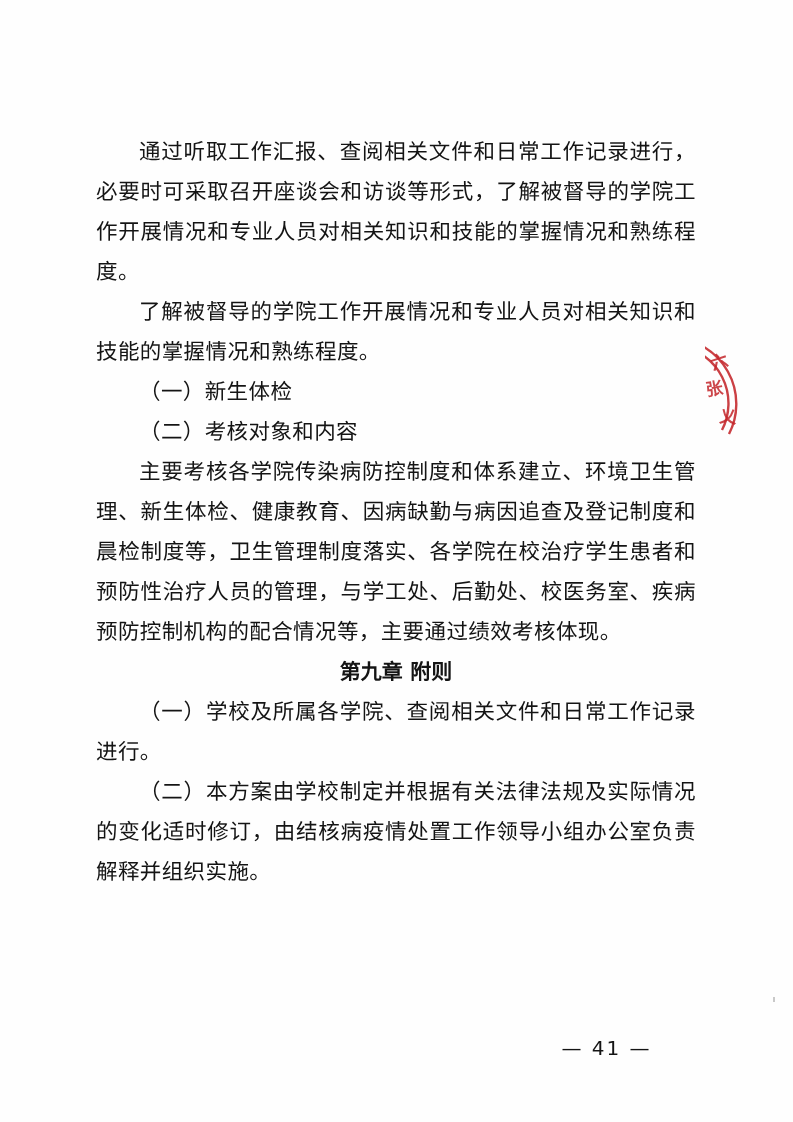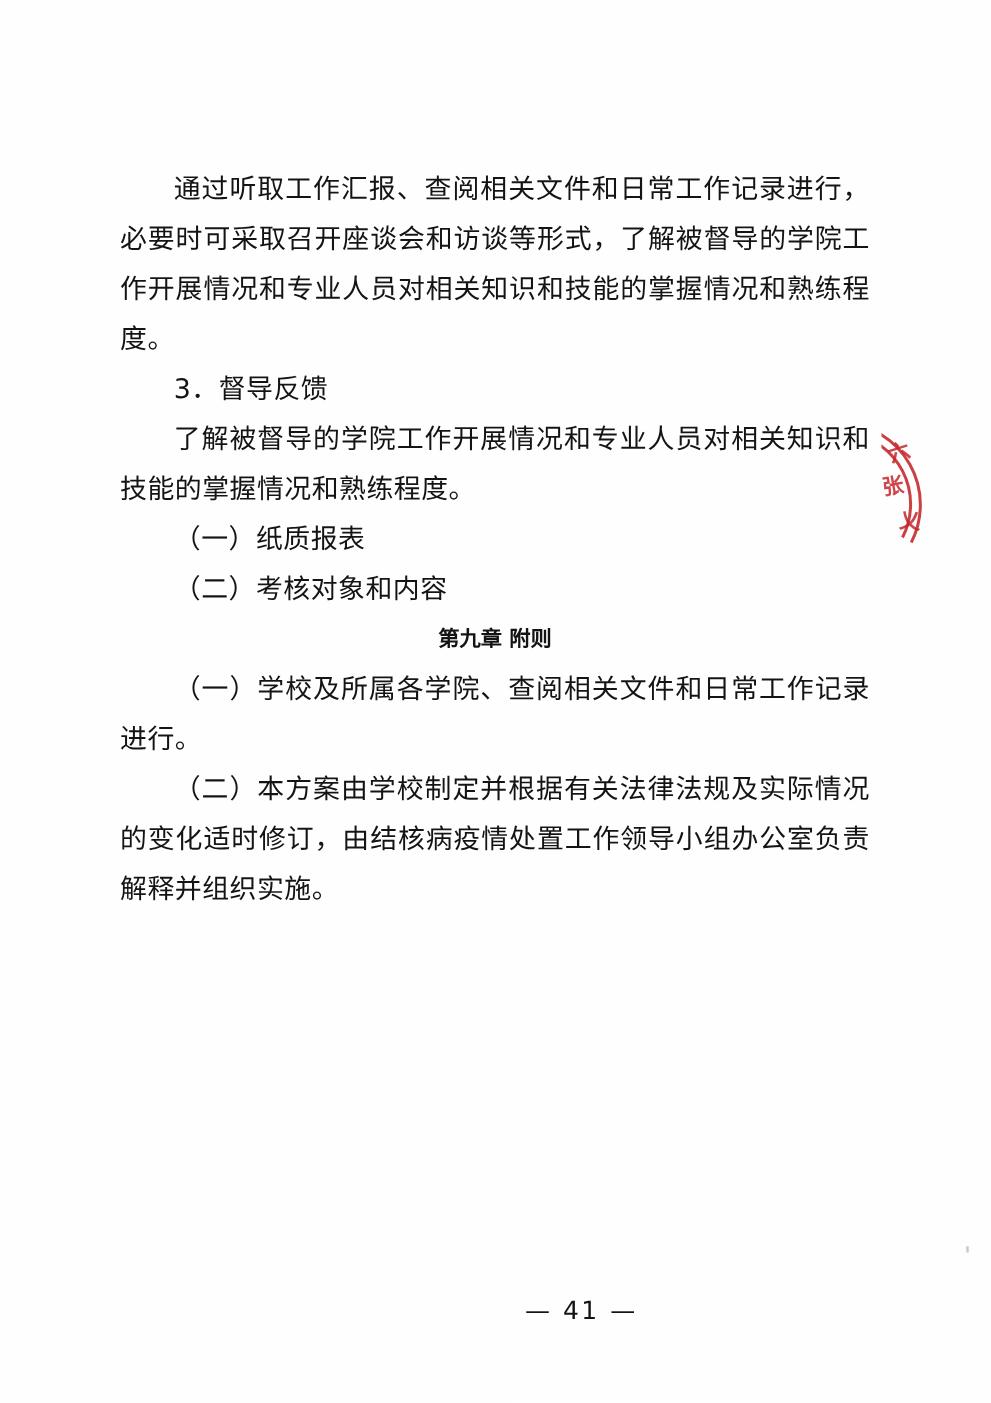--- a/index.html
+++ b/index.html
@@ -49,21 +49,21 @@
   }
 
   .heading-bold {
     font-weight: bold;
     text-indent: 43px;
   }
 
   .center-heading {
     text-align: center;
     font-weight: bold;
-    font-size: 17px;
+    font-size: 21px;
     line-height: 40px;
     font-family: "DejaVu Sans", "Liberation Sans", sans-serif;
     margin: 0;
     color: #141414;
   }
 
   .list-num {
     text-indent: 43px;
   }
 
@@ -79,20 +79,21 @@
   }
   .seal svg {
     display: block;
   }
 
   .page-number {
     position: absolute;
     left: 0;
     right: 0;
     bottom: 62px;
+    text-align: center;
     font-size: 20px;
     font-family: "DejaVu Sans", "Liberation Sans", sans-serif;
     color: #141414;
     letter-spacing: 2px;
     padding-left: 420px;
   }
 
   .speck {
     position: absolute;
     width: 2px;
@@ -100,24 +101,24 @@
     background: #c9c9c9;
   }
 </style>
 </head>
 <body>
 
 <div class="page">
 
   <div class="content">
     <p class="para indent">通过听取工作汇报、查阅相关文件和日常工作记录进行，必要时可采取召开座谈会和访谈等形式，了解被督导的学院工作开展情况和专业人员对相关知识和技能的掌握情况和熟练程度。</p>
-    <p class="para list-num">3．督导反馈</p>
     <p class="para indent">了解被督导的学院工作开展情况和专业人员对相关知识和技能的掌握情况和熟练程度。</p>
-    <p class="para indent">（一）纸质报表</p>
+    <p class="para indent">（一）新生体检</p>
     <p class="para indent">（二）考核对象和内容</p>
+    <p class="para indent">主要考核各学院传染病防控制度和体系建立、环境卫生管理、新生体检、健康教育、因病缺勤与病因追查及登记制度和晨检制度等，卫生管理制度落实、各学院在校治疗学生患者和预防性治疗人员的管理，与学工处、后勤处、校医务室、疾病预防控制机构的配合情况等，主要通过绩效考核体现。</p>
     <p class="center-heading">第九章 附则</p>
     <p class="para indent">（一）学校及所属各学院、查阅相关文件和日常工作记录进行。</p>
     <p class="para indent">（二）本方案由学校制定并根据有关法律法规及实际情况的变化适时修订，由结核病疫情处置工作领导小组办公室负责解释并组织实施。</p>
   </div>
 
   <div class="seal">
     <svg width="88" height="112" viewBox="0 0 88 112" xmlns="http://www.w3.org/2000/svg">
       <g stroke="#c4262b" fill="none" stroke-width="2.4" opacity="0.88">
         <path d="M -30 8 A 66 66 0 0 1 24 104"></path>
         <path d="M -26 16 A 58 58 0 0 1 17 100"></path>

